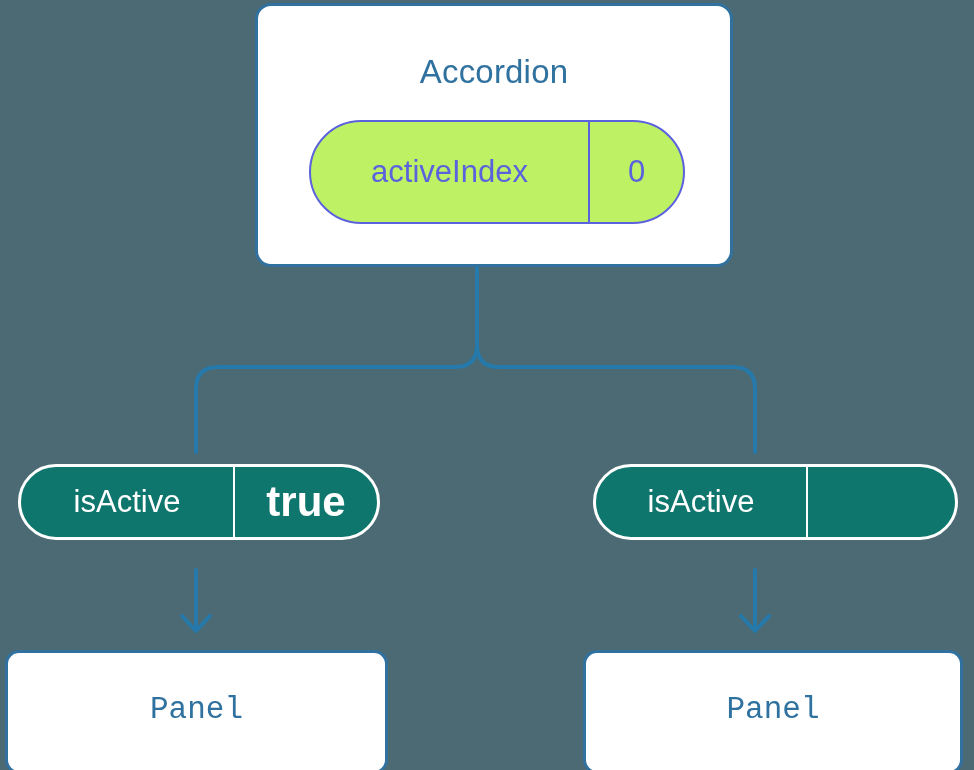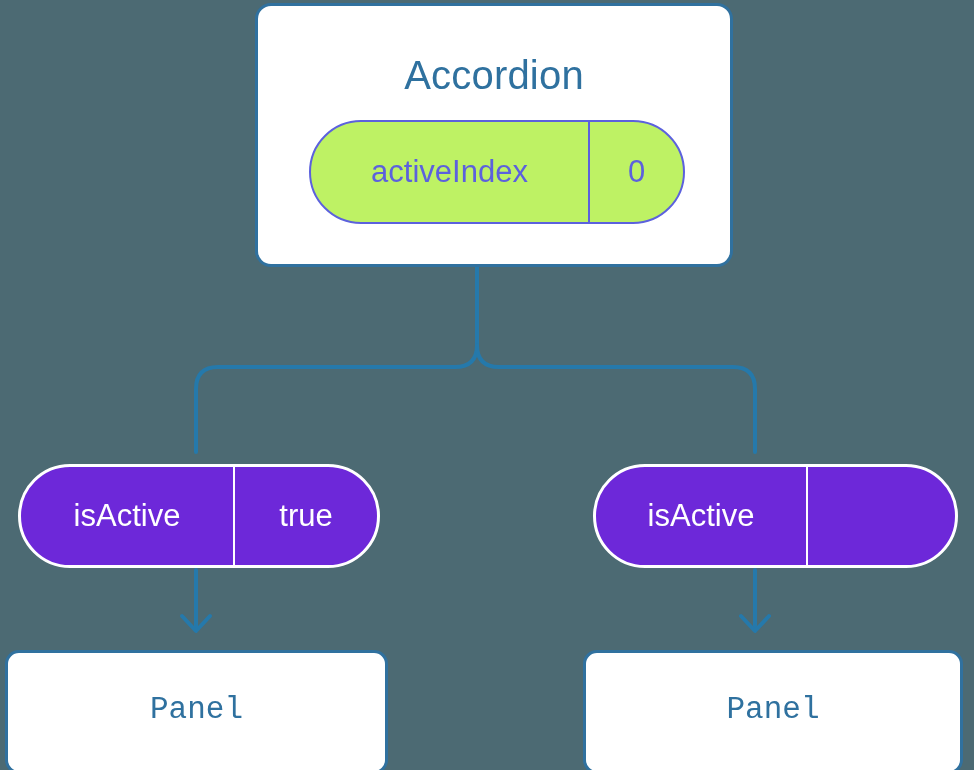--- a/index.html
+++ b/index.html
@@ -44,21 +44,21 @@
     height: 264px;
     border-radius: 16px;
   }
   .card-title {
     position: absolute;
     left: 0;
     right: 0;
     top: 47px;
     text-align: center;
     color: #2f719f;
-    font-size: 40px;
+    font-size: 33px;
     font-weight: 400;
     letter-spacing: 0.2px;
   }
 
   
   .pill-outline {
     position: absolute;
     left: 51px;
     top: 114px;
     width: 376px;
@@ -86,23 +86,23 @@
     display: flex;
     align-items: center;
     justify-content: center;
     color: #5c61dd;
     font-size: 31px;
   }
 
   
   .pill-filled {
     position: absolute;
-    height: 104px;
-    box-sizing: border-box;
-    background: #6d28d9;
+    height: 76px;
+    box-sizing: border-box;
+    background: #0f766e;
     border: 3px solid #ffffff;
     border-radius: 52px;
     display: flex;
     align-items: stretch;
     overflow: hidden;
   }
   .pill-filled .pill-key {
     display: flex;
     align-items: center;
     justify-content: center;
@@ -110,21 +110,22 @@
     font-size: 31px;
     border-right: 2px solid #ffffff;
     box-sizing: border-box;
   }
   .pill-filled .pill-val {
     flex: 1 1 auto;
     display: flex;
     align-items: center;
     justify-content: center;
     color: #ffffff;
-    font-size: 31px;
+    font-size: 42px;
+    font-weight: bold;
   }
 
   #pill-left  { left: 18px;  top: 464px; width: 362px; }
   #pill-left .pill-key  { flex: 0 0 214px; }
   #pill-right { left: 593px; top: 464px; width: 365px; }
   #pill-right .pill-key { flex: 0 0 212px; }
 
   
   .panel-card {
     position: absolute;

